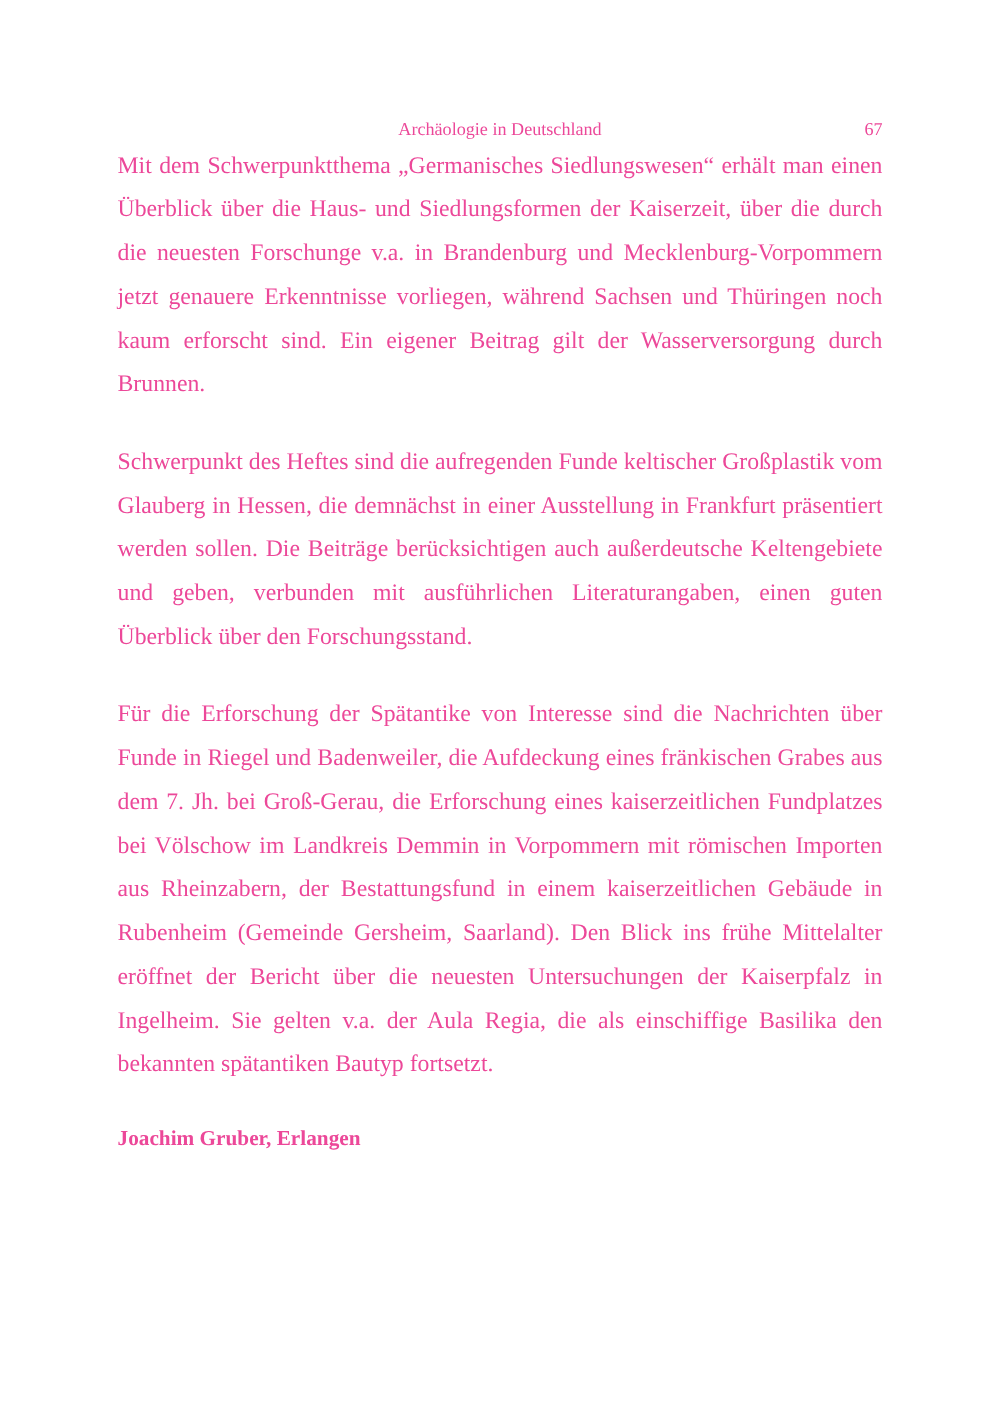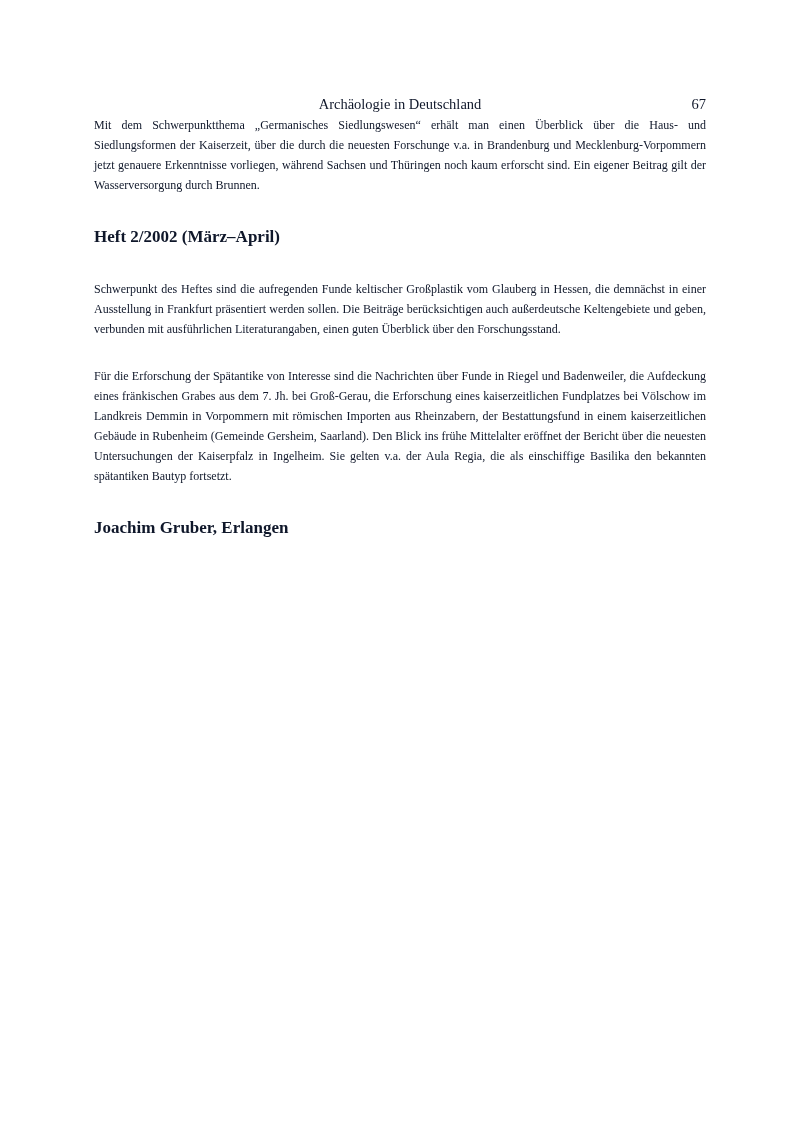--- a/index.html
+++ b/index.html
@@ -6,21 +6,21 @@
     margin: 0;
     padding: 0;
     background: #ffffff;
   }
   .page {
     position: relative;
     width: 799px;
     height: 1131px;
     background: #ffffff;
     font-family: "Liberation Serif", "DejaVu Serif", serif;
-    color: #0f172a;
+    color: #ec4899;
     overflow: hidden;
   }
   .content {
     position: absolute;
     left: 94px;
     top: 96px;
     width: 612px;
   }
   .running-header {
     position: relative;
@@ -35,22 +35,22 @@
     transform: translateX(-50%);
     white-space: nowrap;
   }
   .pagenum {
     position: absolute;
     right: 0;
     top: 0;
     margin-left: 36px;
   }
   .body-par {
-    font-size: 12px;
-    line-height: 20px;
+    font-size: 19px;
+    line-height: 35px;
     text-align: justify;
     margin: 0 0 27px 0;
   }
   .section-heading {
     font-size: 17px;
     line-height: 29.6px;
     font-weight: bold;
     margin: 0 0 27px 0;
   }
   .signature {
@@ -67,21 +67,20 @@
   <div class="content">
 
     <div class="running-header">
       <span class="running-title">Archäologie in Deutschland</span>
       <span class="pagenum">67</span>
     </div>
 
     <p class="body-par">Mit dem Schwerpunktthema „Germanisches Siedlungswesen“ erhält man einen Überblick über die Haus- und Siedlungsformen der Kaiserzeit, über die durch die neuesten Forschunge v.a. in Brandenburg und Mecklenburg-Vorpommern jetzt genauere Erkenntnisse vorliegen, während Sachsen und Thüringen noch kaum erforscht sind. Ein eigener Beitrag gilt der Wasserversorgung durch Brunnen.</p>
 
 
-    <h2 class="section-heading">Heft 2/2002 (März–April)</h2>
 
     <p class="body-par">Schwerpunkt des Heftes sind die aufregenden Funde keltischer Großplastik vom Glauberg in Hessen, die demnächst in einer Ausstellung in Frankfurt präsentiert werden sollen. Die Beiträge berücksichtigen auch außerdeutsche Keltengebiete und geben, verbunden mit ausführlichen Literaturangaben, einen guten Überblick über den Forschungsstand.</p>
 
     <p class="body-par">Für die Erforschung der Spätantike von Interesse sind die Nachrichten über Funde in Riegel und Badenweiler, die Aufdeckung eines fränkischen Grabes aus dem 7. Jh. bei Groß-Gerau, die Erforschung eines kaiserzeitlichen Fundplatzes bei Völschow im Landkreis Demmin in Vorpommern mit römischen Importen aus Rheinzabern, der Bestattungsfund in einem kaiserzeitlichen Gebäude in Rubenheim (Gemeinde Gersheim, Saarland). Den Blick ins frühe Mittelalter eröffnet der Bericht über die neuesten Untersuchungen der Kaiserpfalz in Ingelheim. Sie gelten v.a. der Aula Regia, die als einschiffige Basilika den bekannten spätantiken Bautyp fortsetzt.</p>
 
     <p class="signature">Joachim Gruber, Erlangen</p>
 
   </div>
 </div>
 

